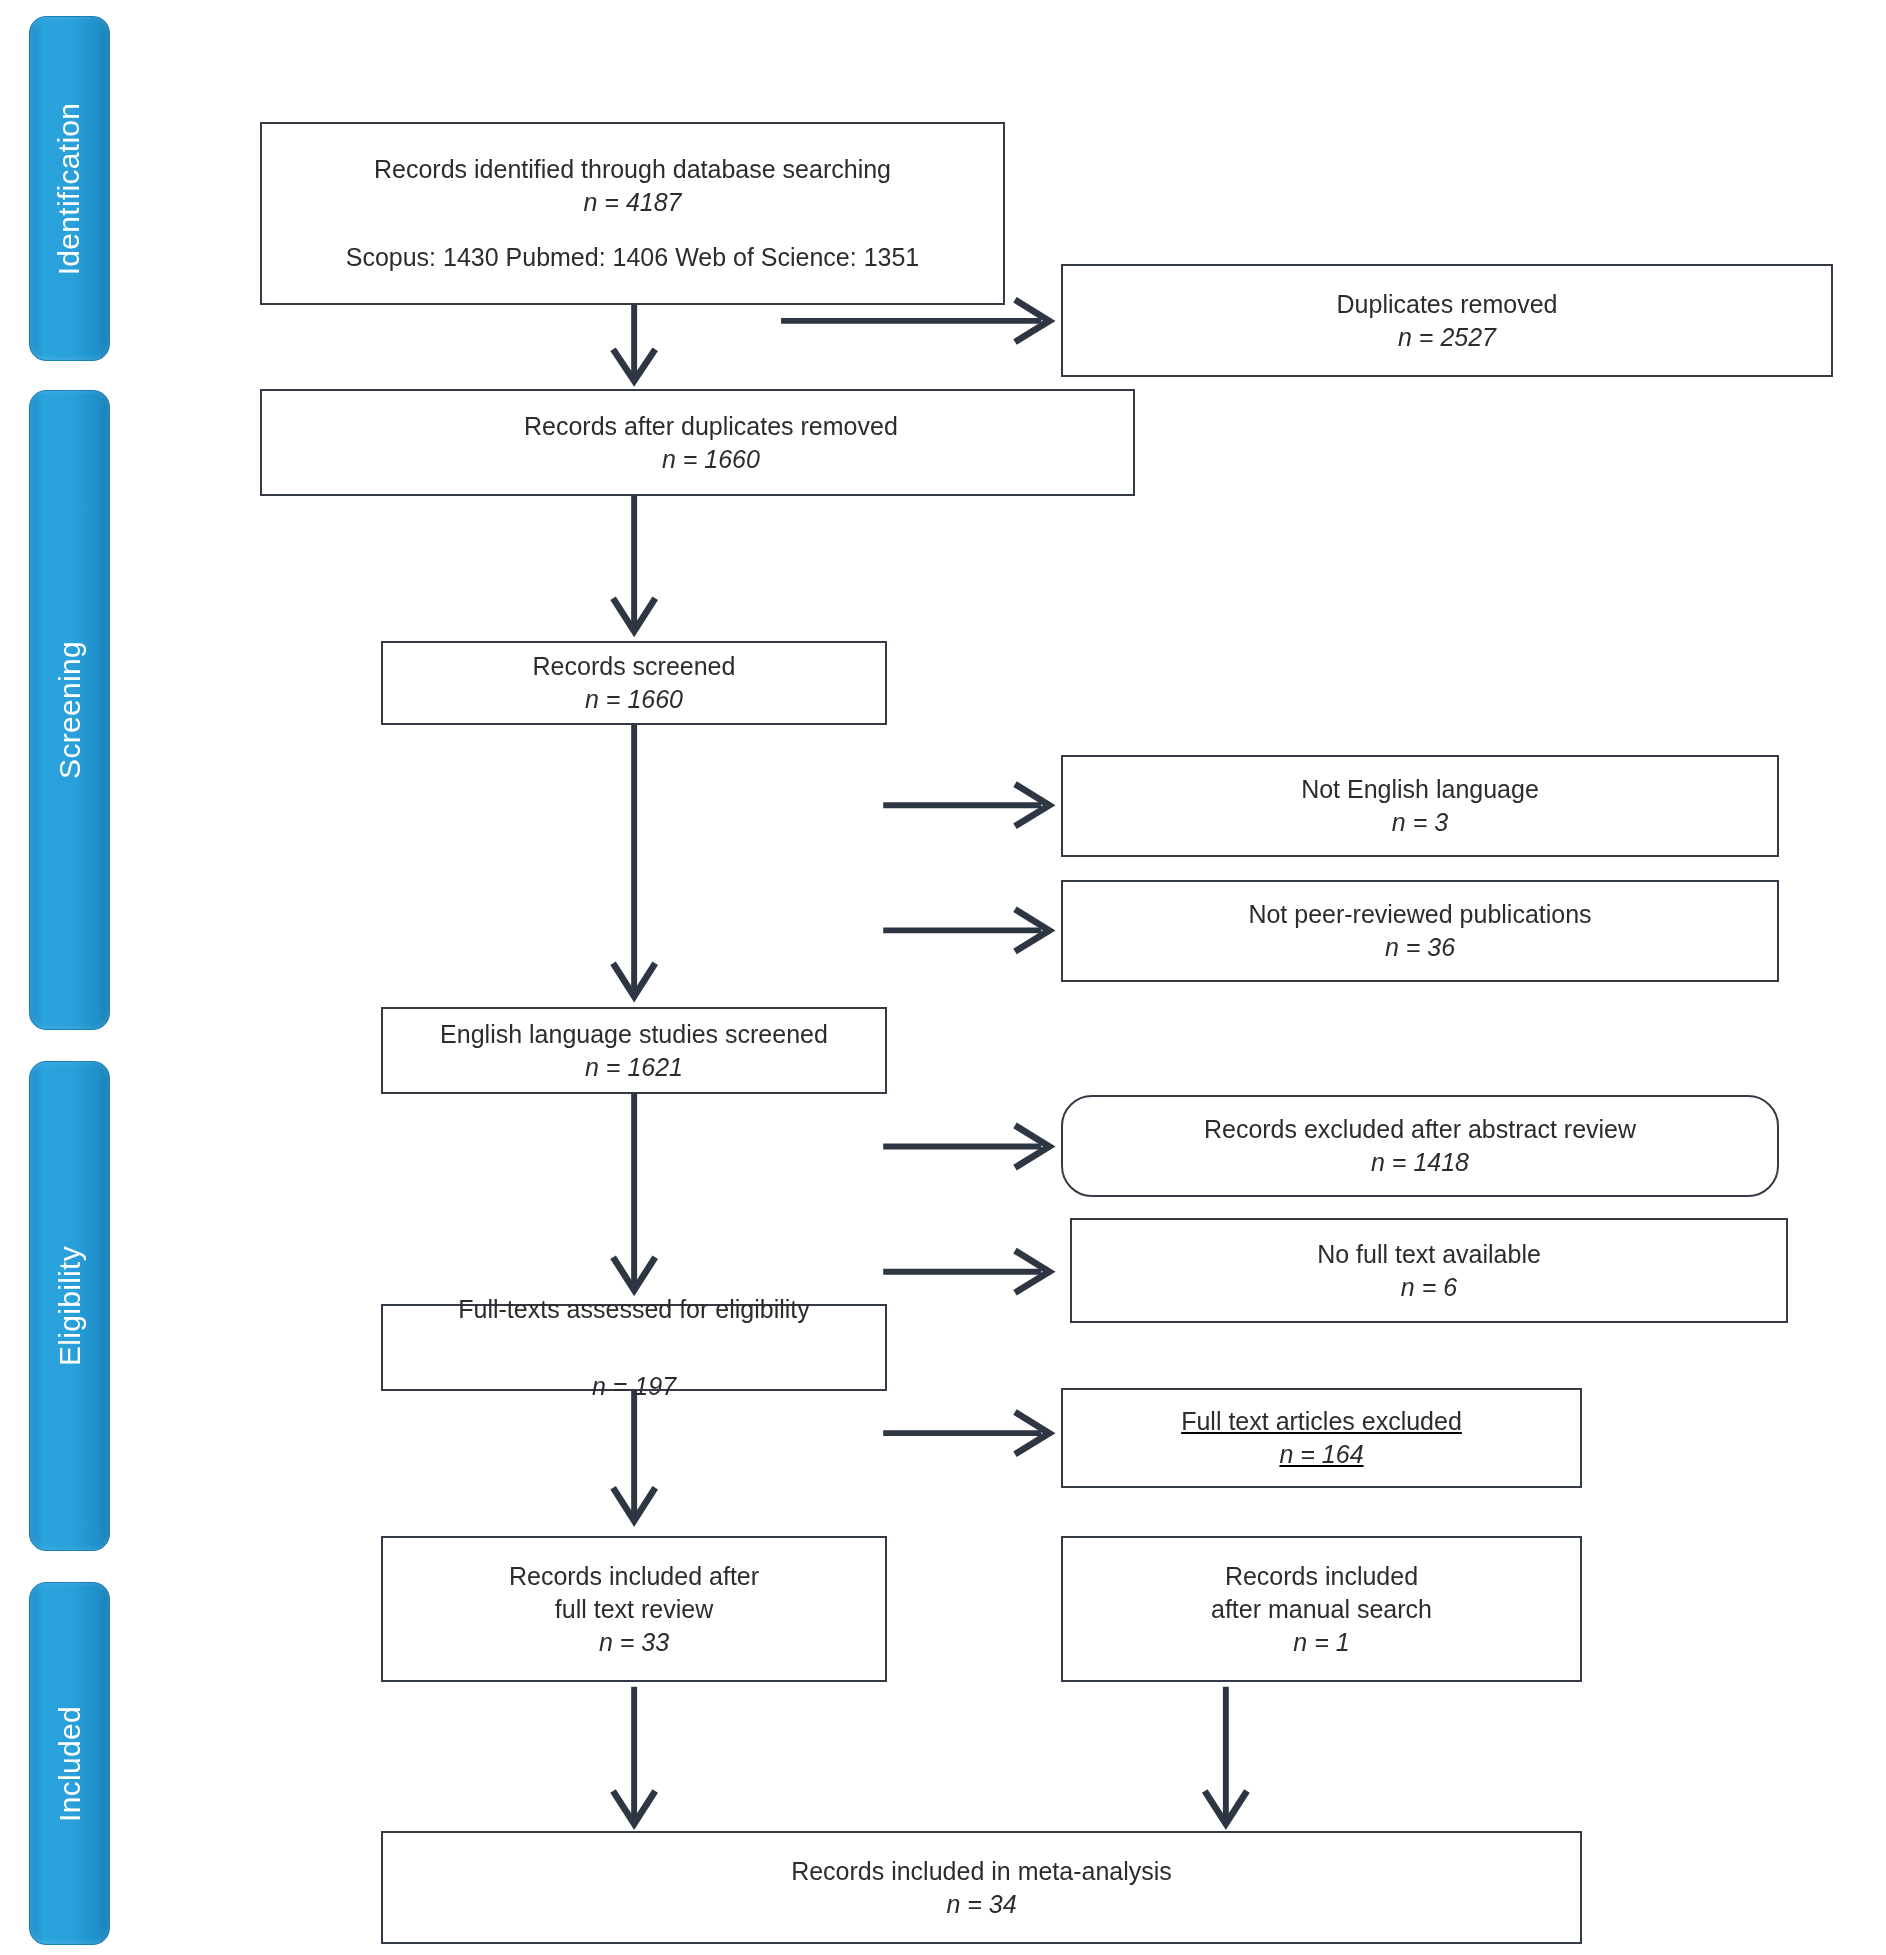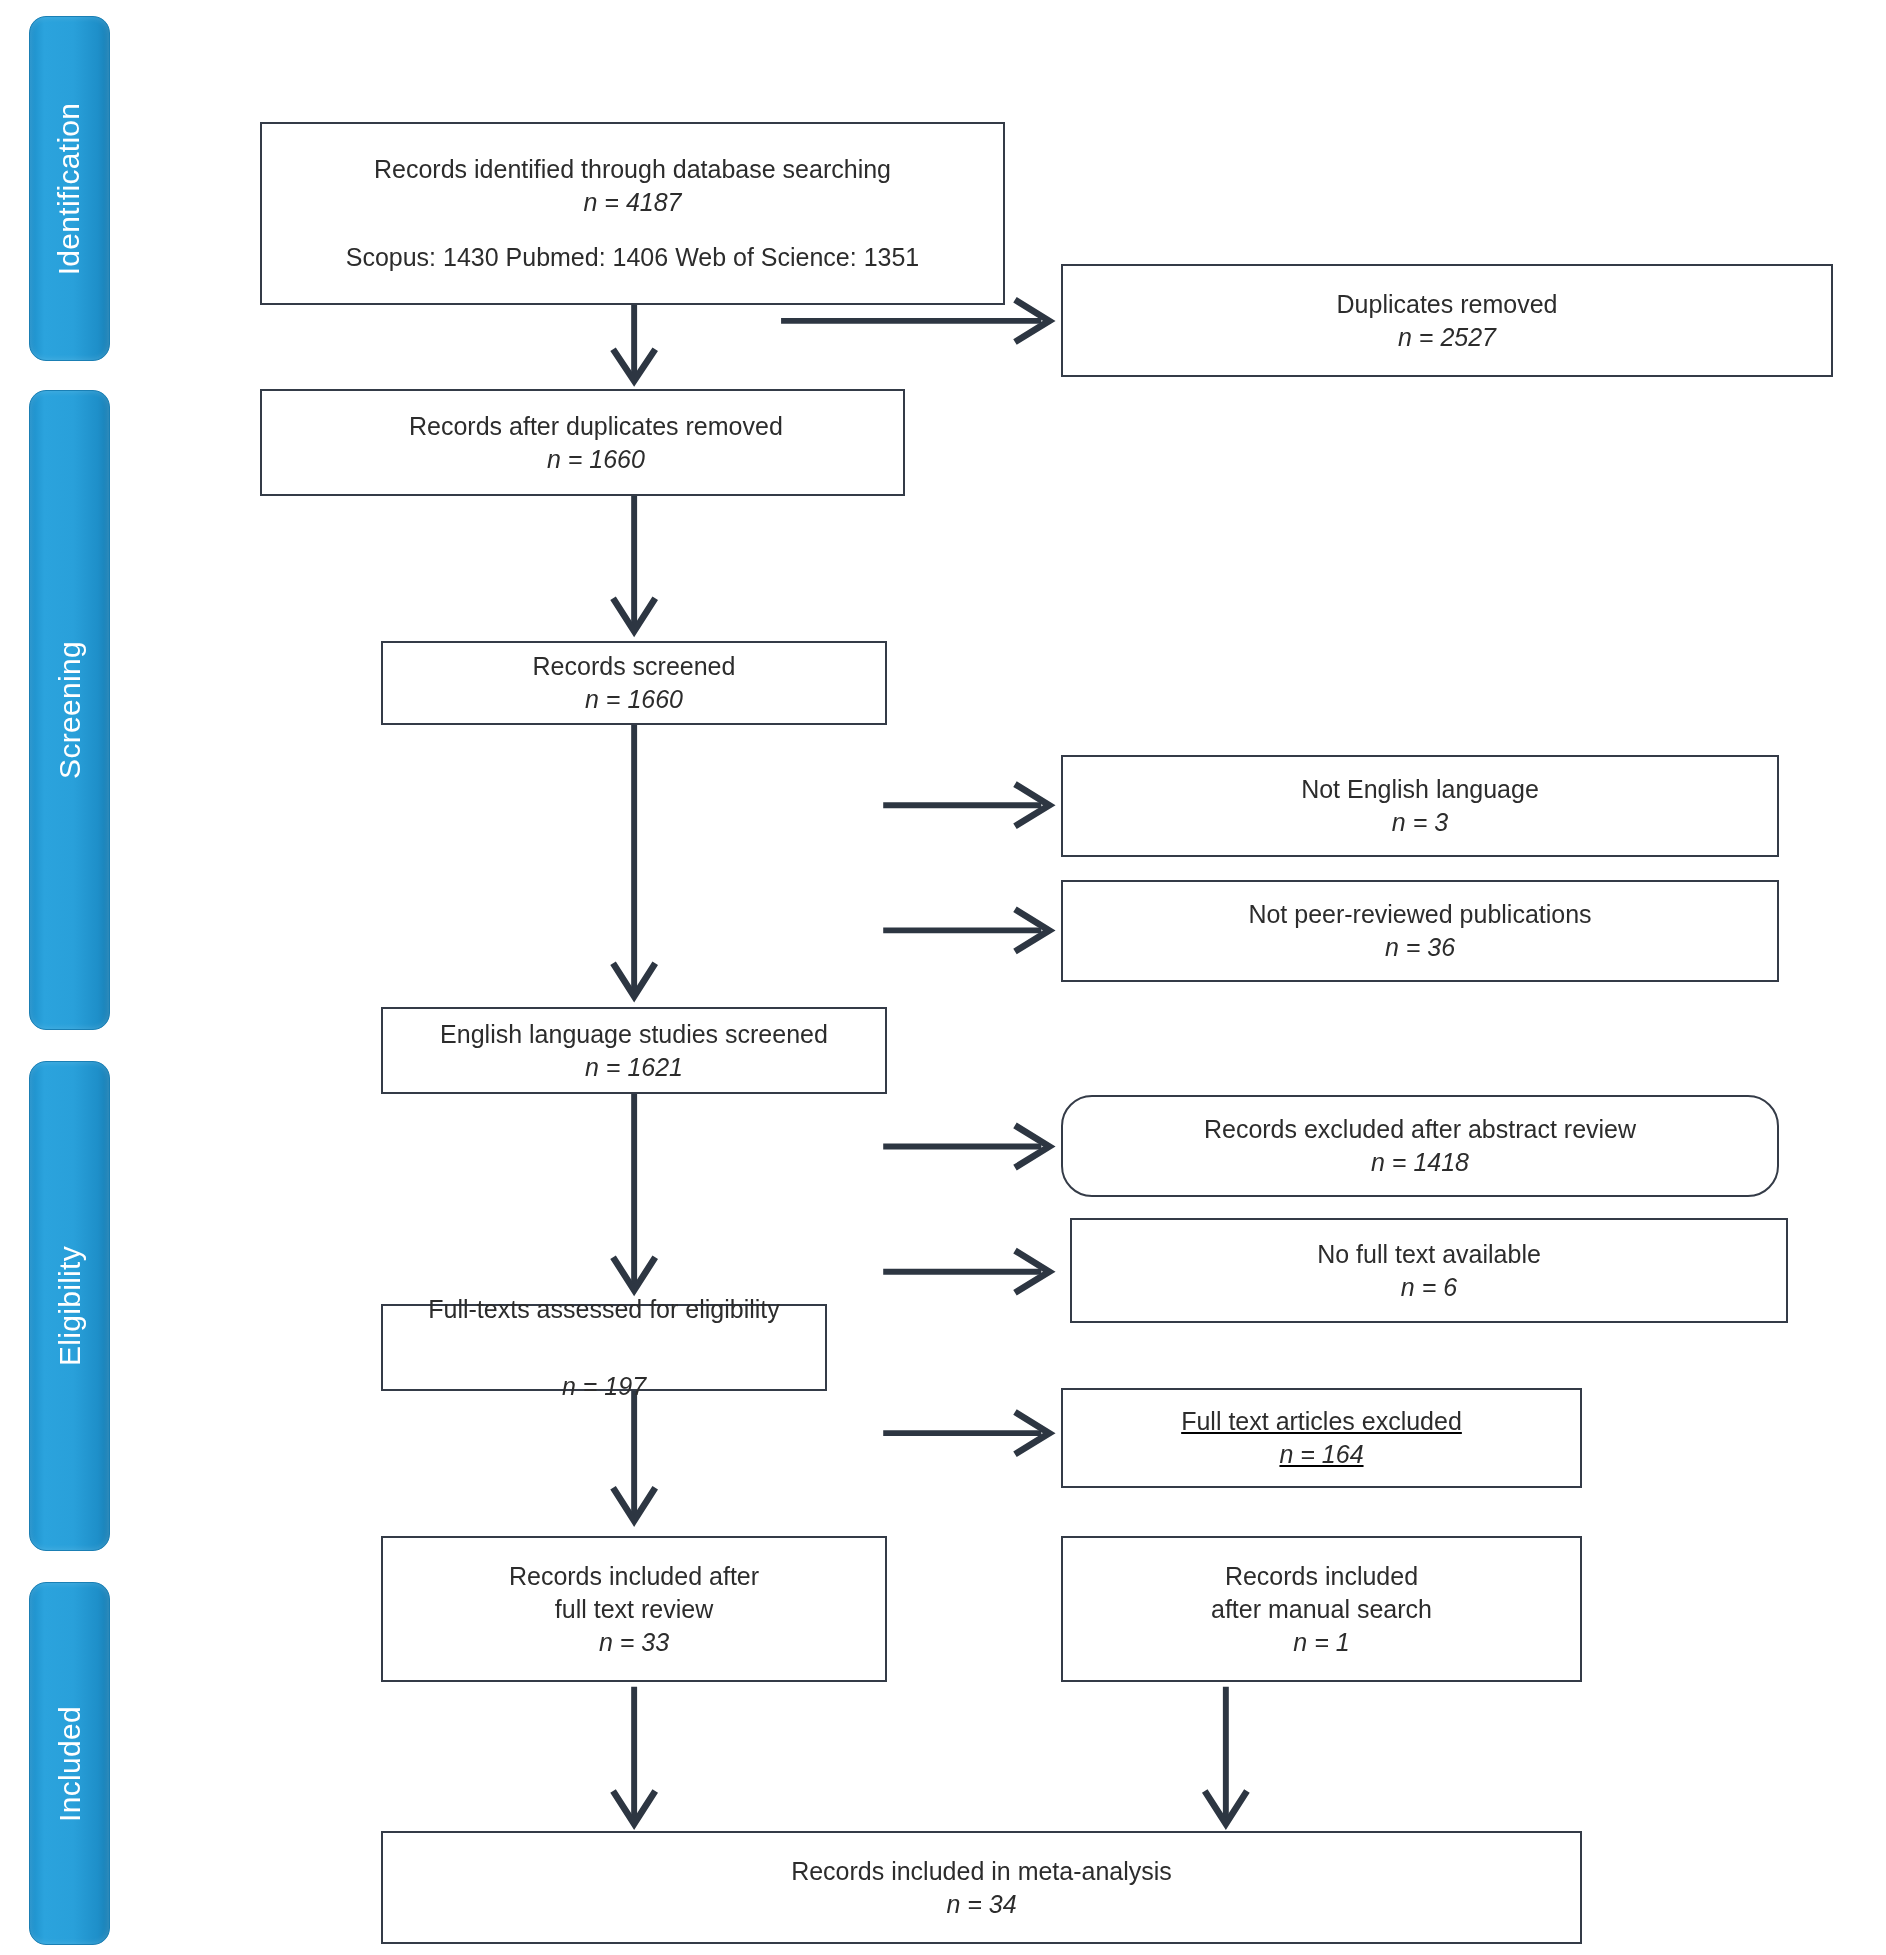--- a/index.html
+++ b/index.html
@@ -151,21 +151,21 @@
     <div class="bx-n">n = 4187</div>
     <div class="gap-line"></div>
     <div class="bx-line">Scopus: 1430   Pubmed: 1406  Web of Science: 1351</div>
   </div>
 
   <div class="flow-box" style="left:1061px; top:264px; width:772px; height:113px;">
     <div class="bx-line">Duplicates removed</div>
     <div class="bx-n">n = 2527</div>
   </div>
 
-  <div class="flow-box" style="left:260px; top:389px; width:645px; height:107px;padding-left:36px;">
+  <div class="flow-box" style="left:260px; top:389px; width:875px; height:107px;padding-left:36px;">
     <div class="bx-line">Records after duplicates removed</div>
     <div class="bx-n">n = 1660</div>
   </div>
 
   <div class="flow-box" style="left:381px; top:641px; width:506px; height:84px;">
     <div class="bx-line">Records screened</div>
     <div class="bx-n">n = 1660</div>
   </div>
 
   <div class="flow-box" style="left:1061px; top:755px; width:718px; height:102px;">
@@ -186,21 +186,21 @@
   <div class="flow-box" style="left:1061px; top:1095px; width:718px; height:102px;border-radius:31px;">
     <div class="bx-line">Records excluded after abstract review</div>
     <div class="bx-n">n = 1418</div>
   </div>
 
   <div class="flow-box" style="left:1061px; top:1218px; width:718px; height:105px;margin-left:9px;">
     <div class="bx-line">No full text available</div>
     <div class="bx-n">n = 6</div>
   </div>
 
-  <div class="flow-box" style="left:381px; top:1304px; width:446px; height:87px;gap:44px;">
+  <div class="flow-box" style="left:381px; top:1304px; width:506px; height:87px;gap:44px;">
     <div class="bx-line">Full-texts assessed for eligibility</div>
     <div class="bx-n">n = 197</div>
   </div>
 
   <div class="flow-box" style="left:1061px; top:1388px; width:521px; height:100px;text-decoration:underline;">
     <div class="bx-line">Full text articles excluded</div>
     <div class="bx-n">n = 164</div>
   </div>
 
   <div class="flow-box" style="left:381px; top:1536px; width:506px; height:146px;">

